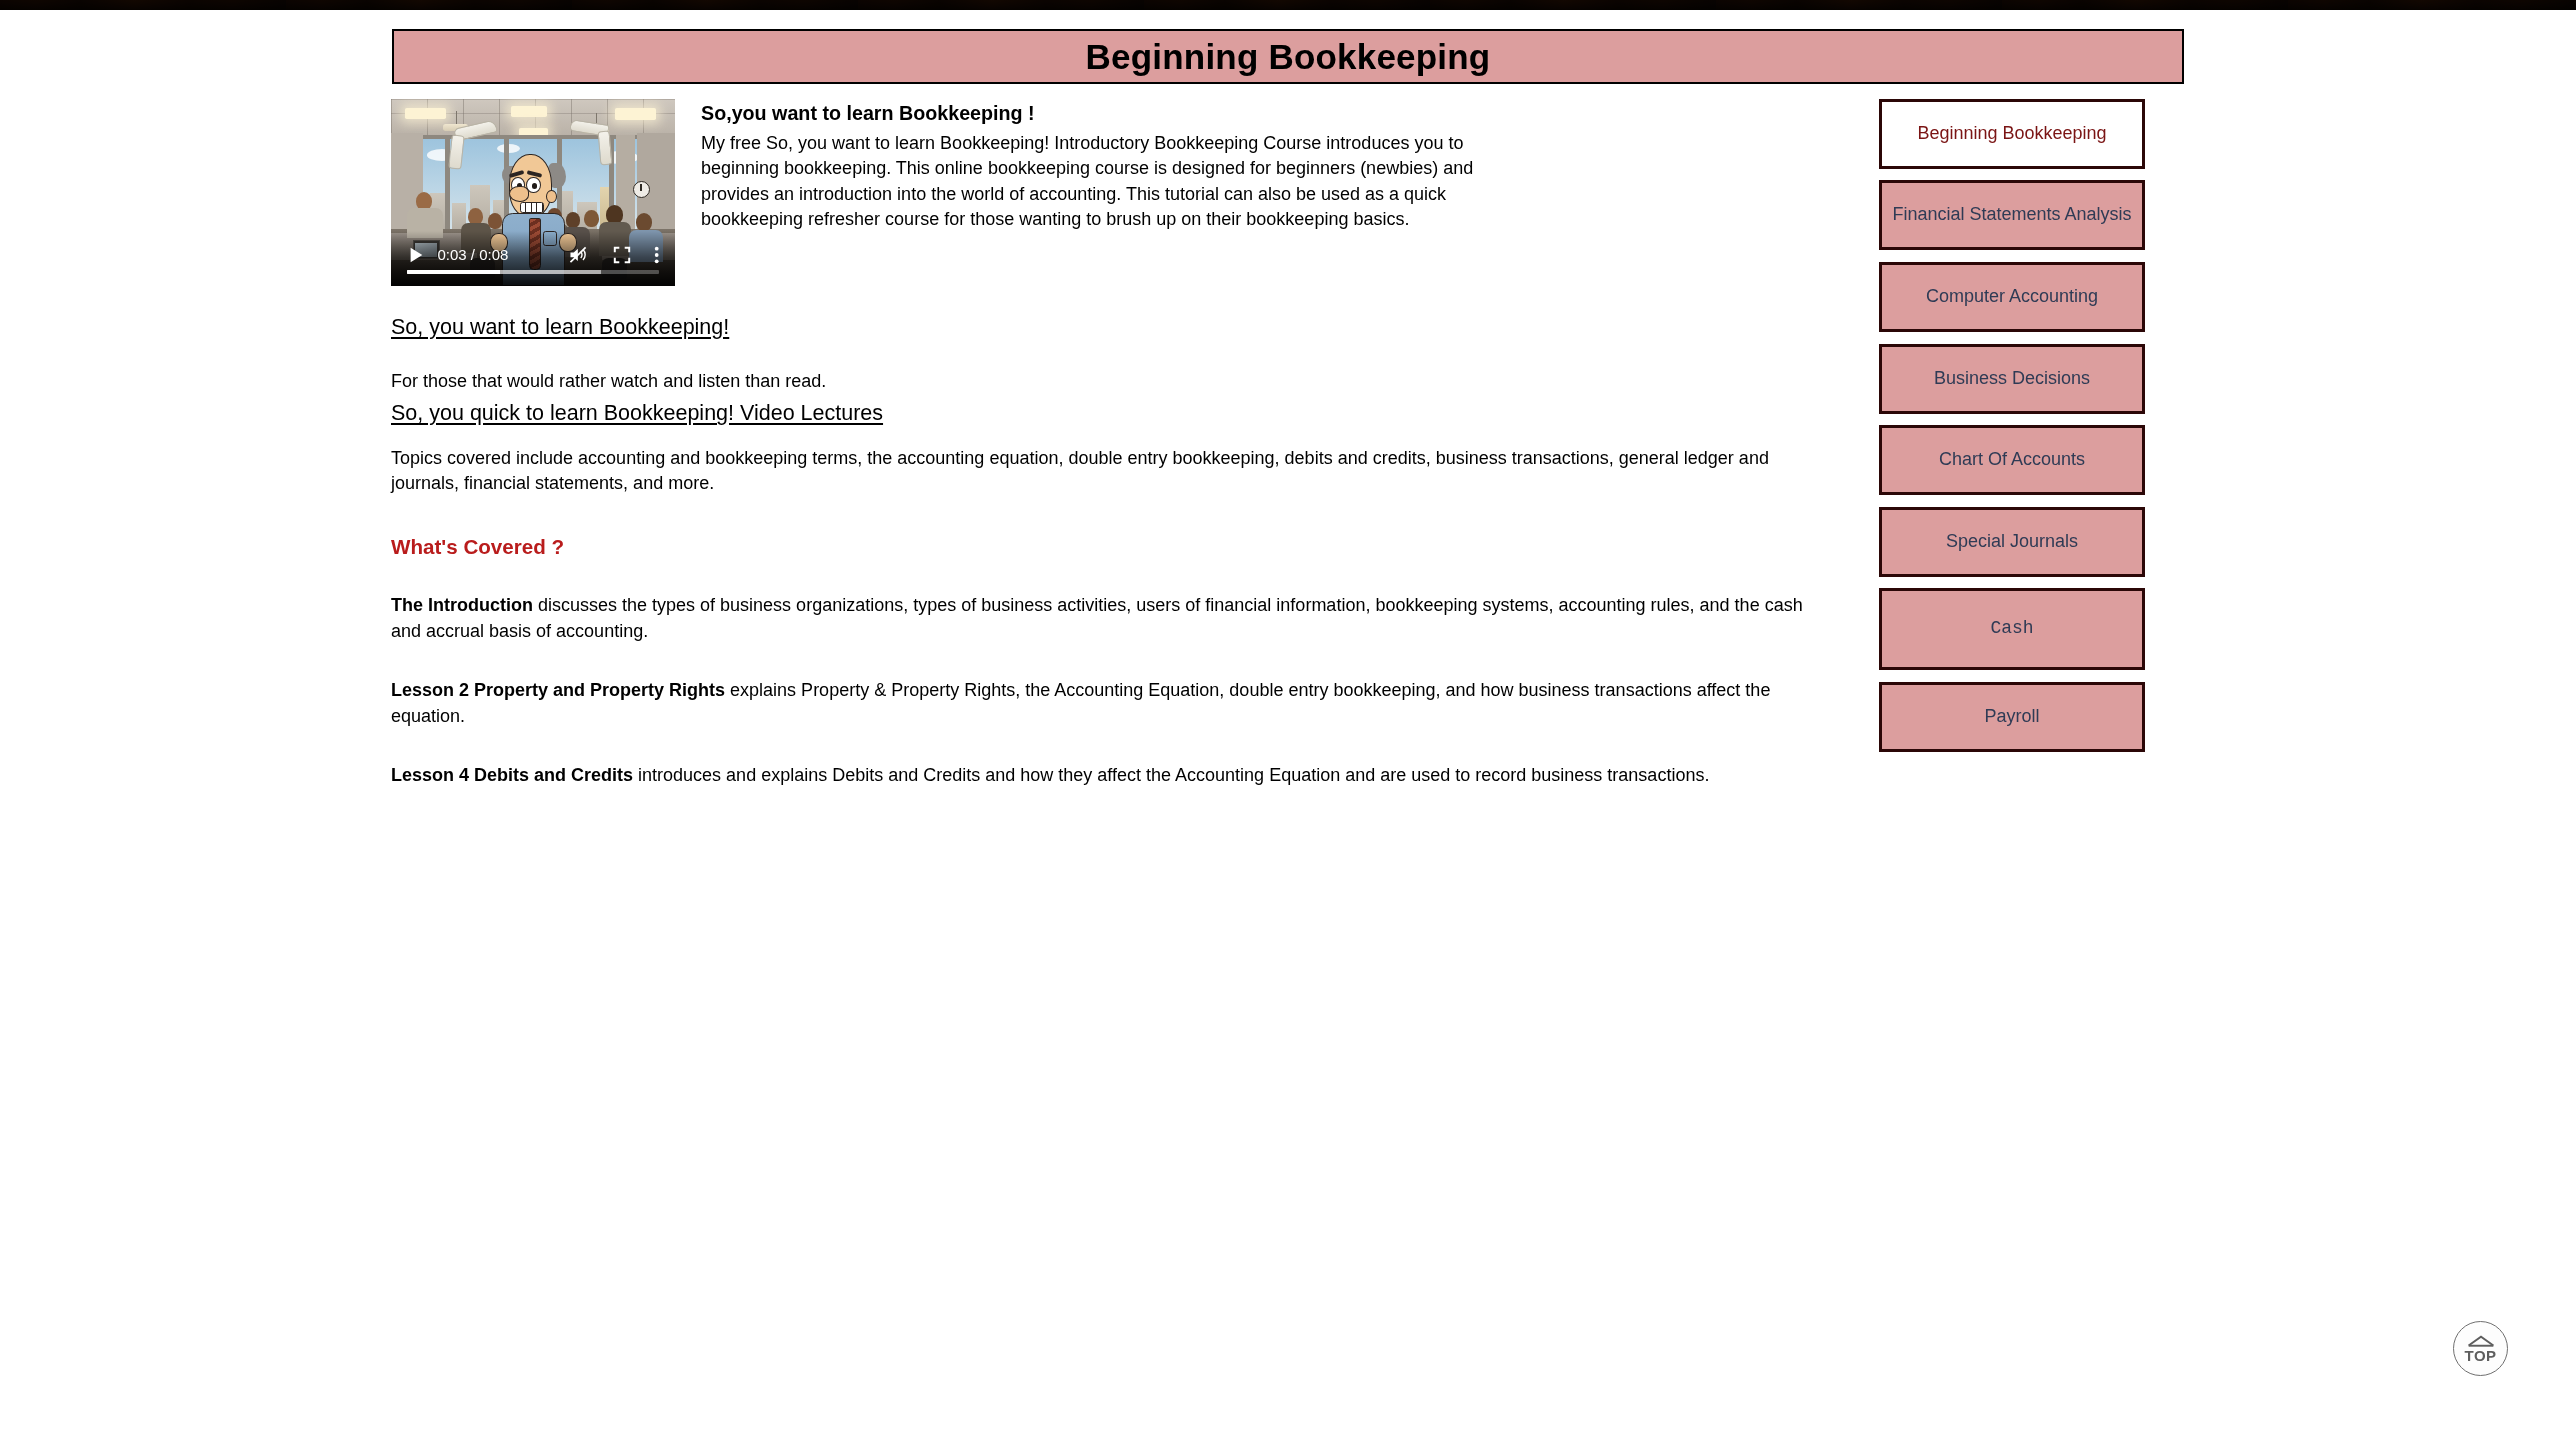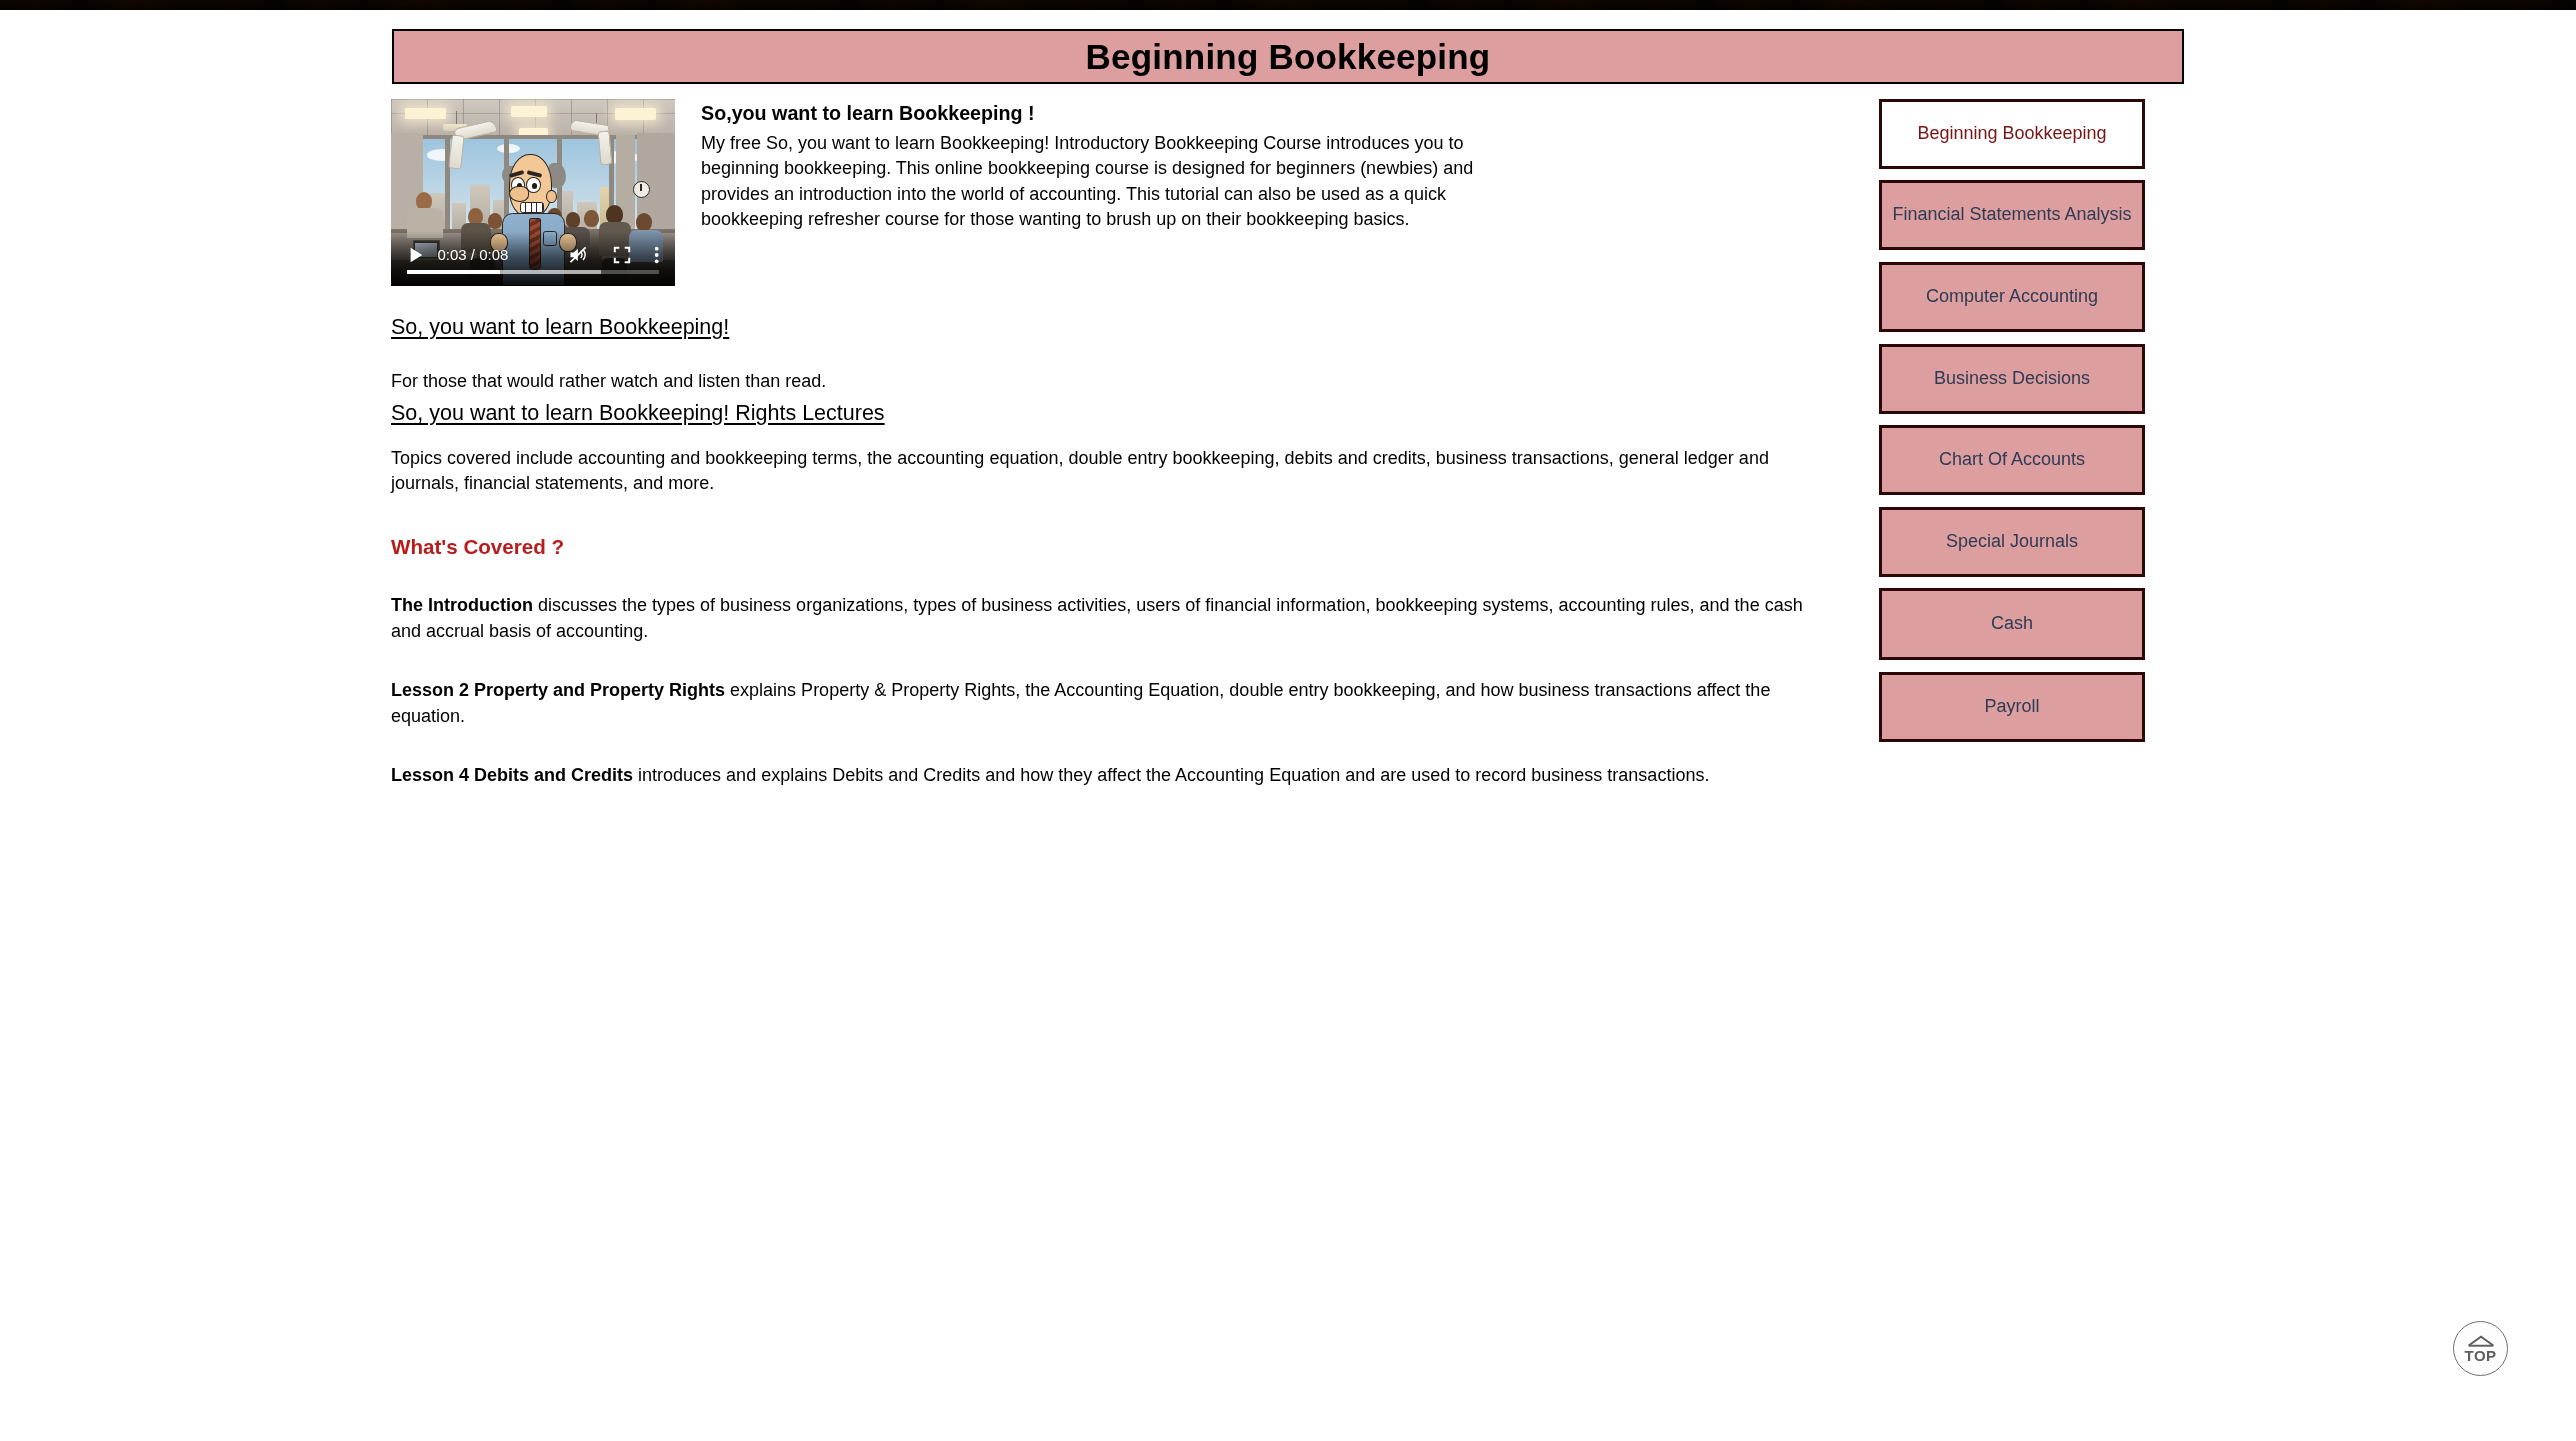--- a/index.html
+++ b/index.html
@@ -471,21 +471,21 @@
       </div>
     </div>
 
     <div id="link-1-wrap">
       <a class="c-link" id="link-primary">So, you want to learn Bookkeeping!</a>
     </div>
 
     <p id="plain-1">For those that would rather watch and listen than read.</p>
 
     <div id="link-2-wrap">
-      <a class="c-link" id="link-lectures">So, you want to learn Bookkeeping! Rights Lectures</a>
+      <a class="c-link" id="link-lectures">So, you quick to learn Bookkeeping! Video Lectures</a>
     </div>
 
     <p id="plain-2">Topics covered include accounting and bookkeeping terms, the accounting equation, double entry bookkeeping, debits and credits, business transactions, general ledger and journals, financial statements, and more.</p>
 
     <h3 id="covered-heading">What's Covered ?</h3>
 
     <div id="lessons-container">
         <p class="lesson"><b>The Introduction</b><span> discusses the types of business organizations, types of business activities, users of financial information, bookkeeping systems, accounting rules, and the cash and accrual basis of accounting.</span></p>
         <p class="lesson"><b>Lesson 2 Property and Property Rights</b><span> explains Property &amp; Property Rights, the Accounting Equation, double entry bookkeeping, and how business transactions affect the equation.</span></p>
         <p class="lesson"><b>Lesson 4 Debits and Credits</b><span> introduces and explains Debits and Credits and how they affect the Accounting Equation and are used to record business transactions.</span></p>
@@ -505,21 +505,21 @@
       </div>
       <div class="nav-btn" style="height: 70px;">
         <span>Business Decisions</span>
       </div>
       <div class="nav-btn" style="height: 70px; margin-top: 9px;">
         <span>Chart Of Accounts</span>
       </div>
       <div class="nav-btn" style="height: 70px;">
         <span>Special Journals</span>
       </div>
-      <div class="nav-btn" style="height: 72px;">
+      <div class="nav-btn" style="height: 82px; font-family: Liberation Mono, monospace;">
         <span>Cash</span>
       </div>
       <div class="nav-btn" style="height: 70px;">
         <span>Payroll</span>
       </div>
     </div>
 
   <div id="to-top">
     <svg id="to-top-chevron" viewBox="0 0 34 15">
       <path d="M3 13 L17 3 L31 13" stroke="#5e5e5e" stroke-width="2.2" fill="none" stroke-linejoin="miter"></path>

